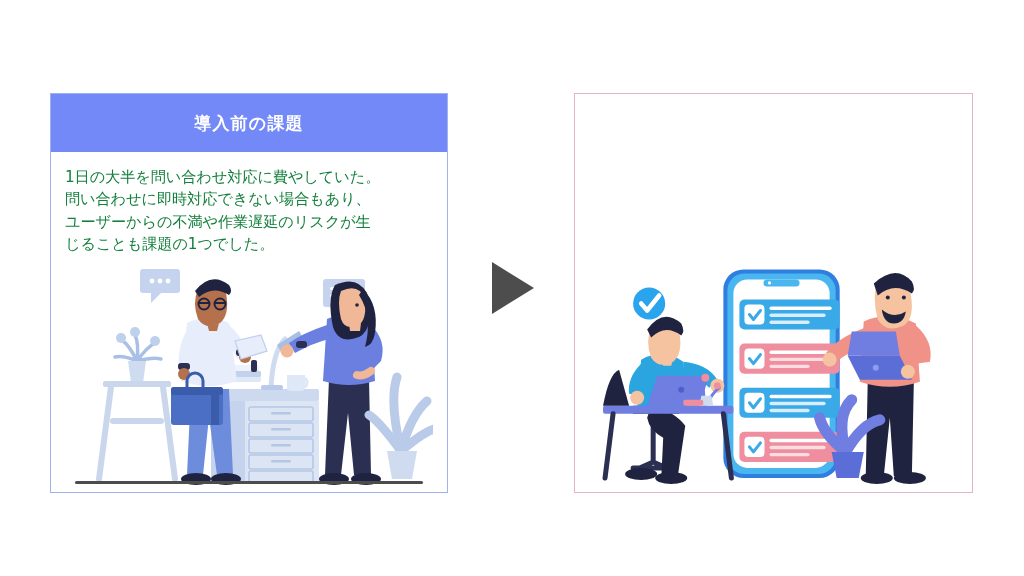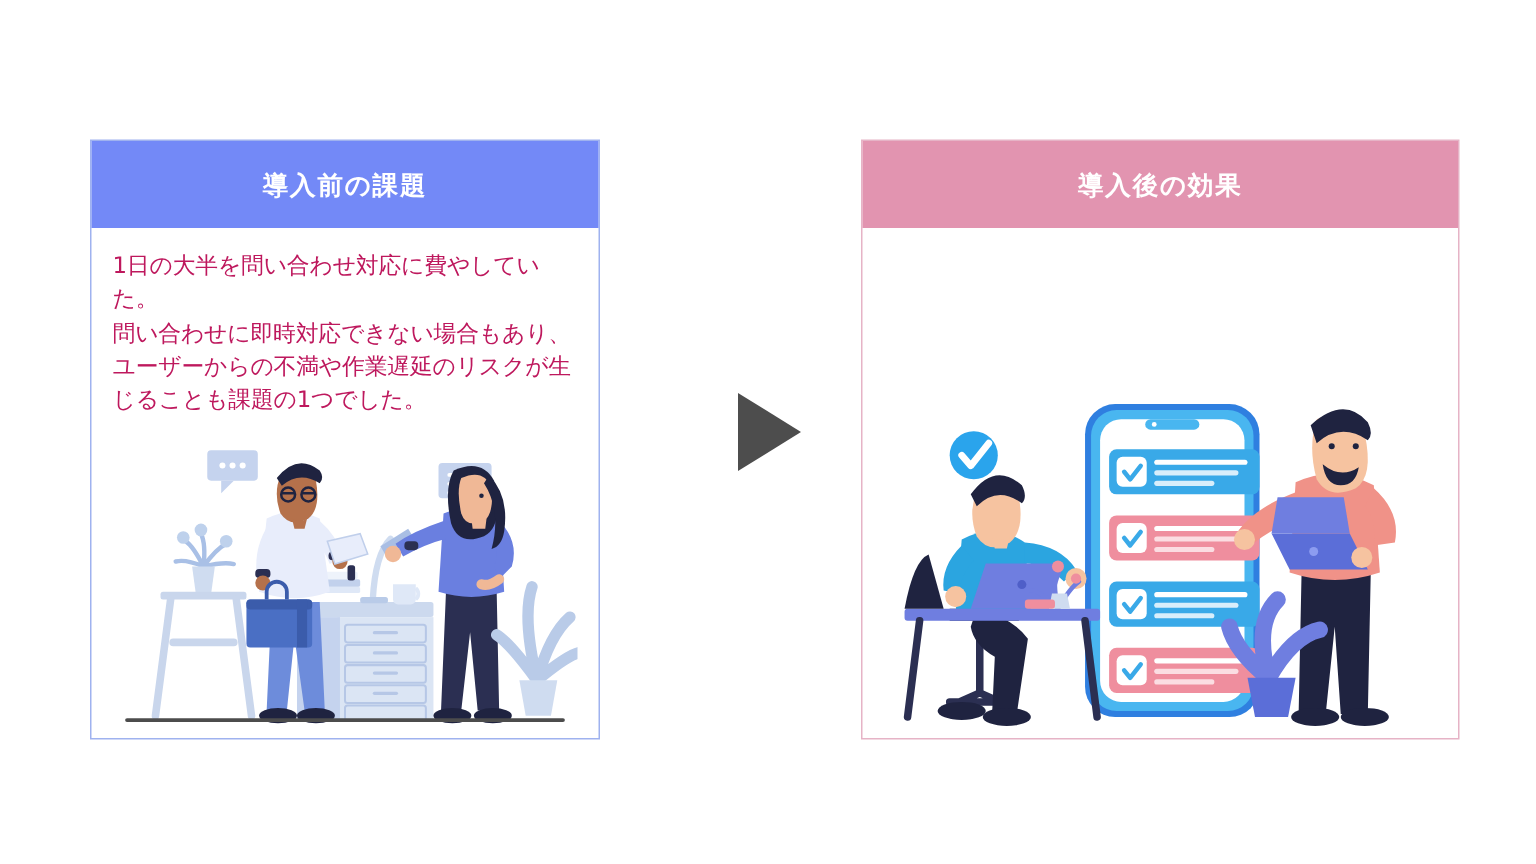--- a/index.html
+++ b/index.html
@@ -25,22 +25,22 @@
   .card {
     position: absolute;
     top: 93px;
     height: 400px;
     background: #ffffff;
     box-sizing: border-box;
     display: flex;
     flex-direction: column;
   }
   .card--before {
-    left: 60px;
-    width: 340px;
+    left: 50px;
+    width: 398px;
     border: 1.5px solid #9fb2ef;
   }
   .card--after {
     left: 574px;
     width: 399px;
     border: 1.5px solid #e6b3c6;
   }
 
   .card-header {
     height: 58px;
@@ -58,21 +58,21 @@
 
   .card-body {
     flex: 1 1 auto;
     display: flex;
     flex-direction: column;
     padding: 14px 14px 0 14px;
     box-sizing: border-box;
   }
 
   .card-text {
-    color: #be185d;
+    color: #15803d;
     font-size: 15.2px;
     line-height: 1.47;
     letter-spacing: -0.1px;
     white-space: pre-line;
     margin: 0 0 2px 0;
   }
   .card-text b { font-weight: bold; }
 
   
   .illus {
@@ -237,23 +237,20 @@
 
           <rect x="10" y="220" width="348" height="3" rx="1.5" fill="#4c4c4c"></rect>
         </svg>
       </div>
     </div>
   </div>
 
   <div class="arrow"></div>
 
   <div class="card card--after">
-    <div class="card-header">
-      <span>導入後の効果</span>
-    </div>
     <div class="card-body">
 
       <div class="illus">
         <svg viewBox="0 0 368 236" preserveAspectRatio="xMidYMax meet" aria-hidden="true">
 
           <g>
             <circle cx="60" cy="48" r="16" fill="#2aa4ec"></circle>
             <path d="M52 48 l6 7 12 -15" stroke="#ffffff" stroke-width="4.5" fill="none" stroke-linecap="round" stroke-linejoin="round"></path>
           </g>
 

